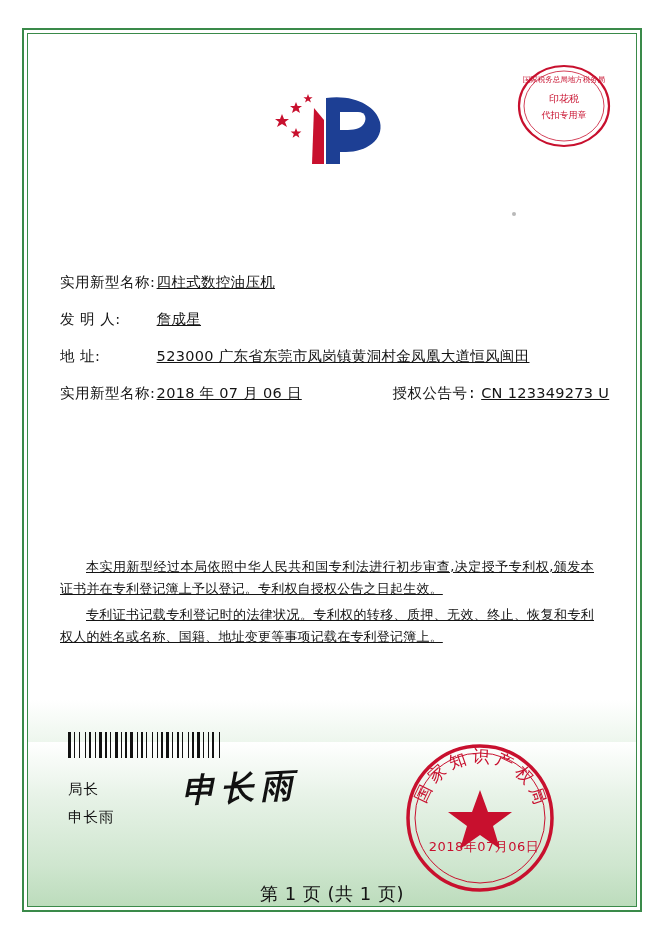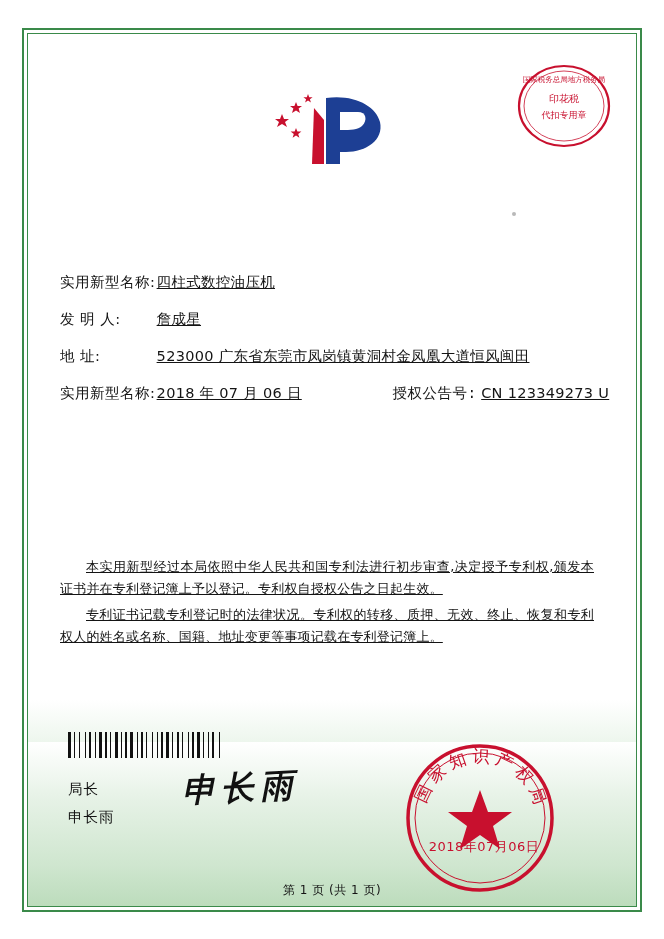--- a/index.html
+++ b/index.html
@@ -227,21 +227,21 @@
     transform: rotate(-3deg);
   }
 
   
   .footer {
     position: absolute;
     left: 0;
     top: 882px;
     width: 664px;
     text-align: center;
-    font-size: 12px;
+    font-size: 18px;
     color: #141414;
     letter-spacing: 0.5px;
   }
 </style>
 </head>
 <body>
 
 <div class="page">
 
   <div class="bottom-band-fade"></div>

